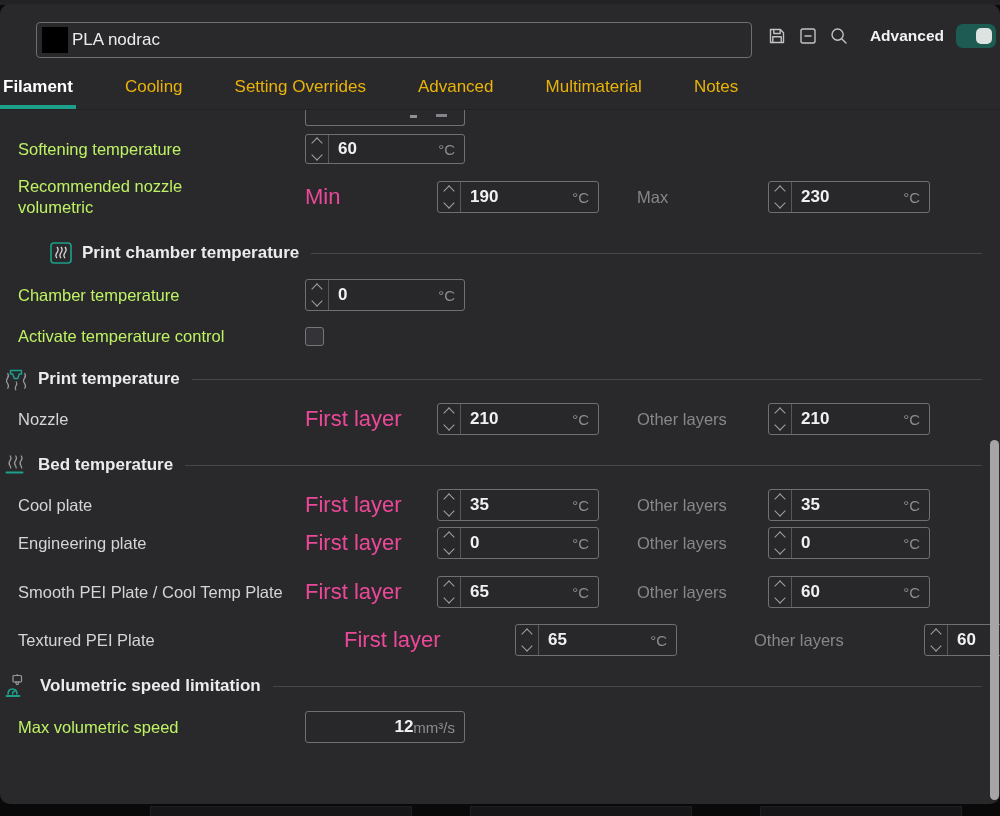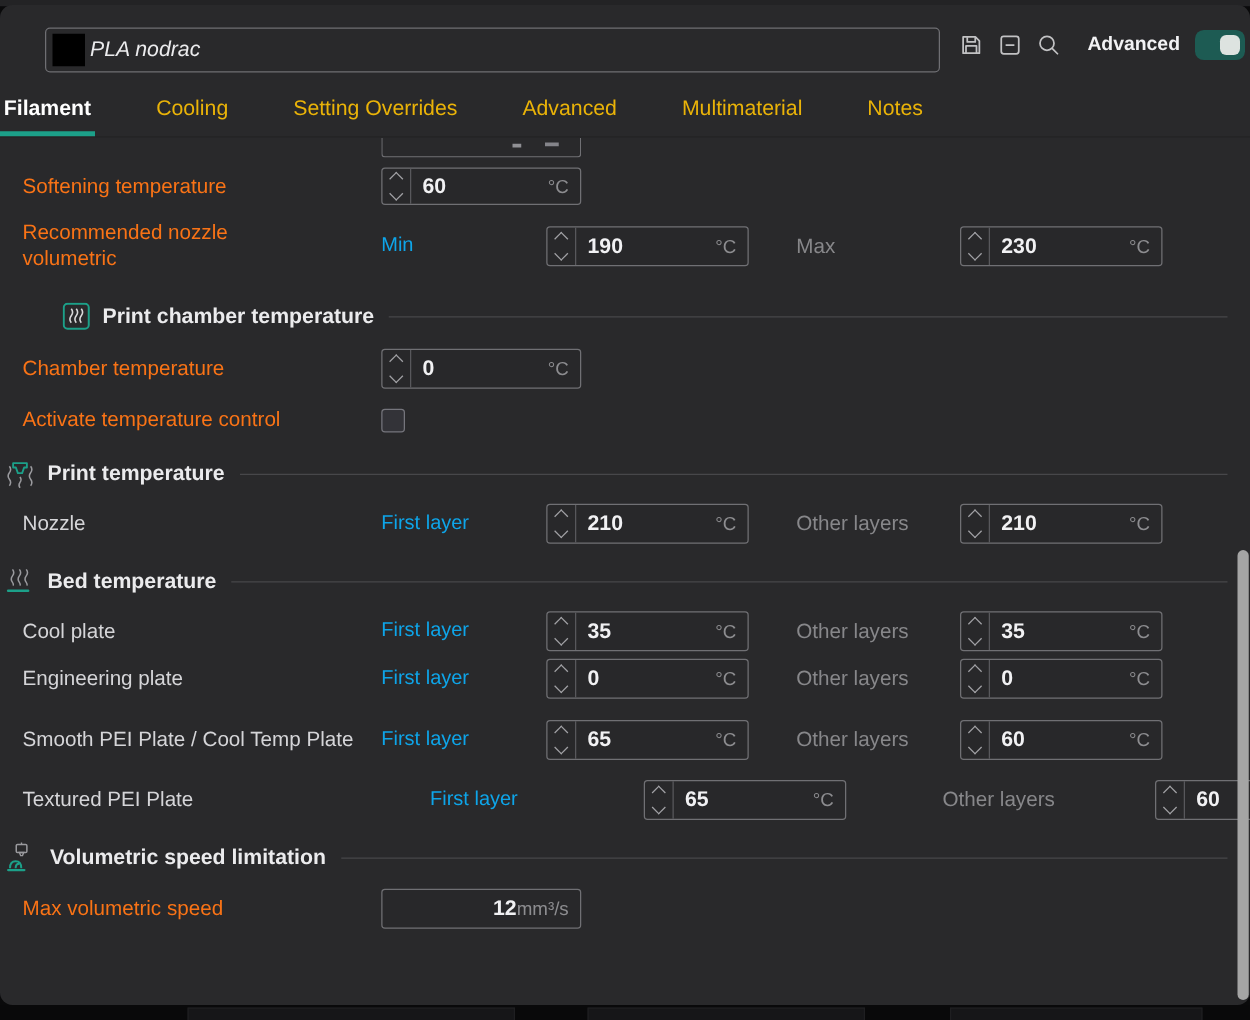--- a/index.html
+++ b/index.html
@@ -20,21 +20,21 @@
   .light.red{background:#ff5f57;}
   .light.gray{background:#8b8b8b;}
   .light.green{background:#28c73f;}
   .wtitle{font-size:15px;font-weight:700;color:#d9d9db;}
 
   
   .headerbar{height:64px;position:relative;}
   .preset{position:absolute;left:36px;top:18px;width:716px;height:36px;border:1px solid #6f6f73;
     border-radius:4px;display:flex;align-items:center;background:#29292b;box-sizing:border-box;}
   .swatch{width:26px;height:26px;background:#000;margin-left:5px;flex:none;}
-  .pname{margin-left:4px;font-size:17px;color:#ececee;font-style:italic;}
+  .pname{margin-left:4px;font-size:17px;color:#ececee;}
   .hicons{position:absolute;right:4px;top:0;height:64px;display:flex;align-items:center;}
   .hicon{width:20px;height:20px;margin-right:11px;display:block;}
   .advanced{font-size:15.5px;font-weight:600;color:#f2f2f4;margin:0 12px 0 10px;}
   .toggle{position:relative;width:40px;height:24px;border-radius:7px;background:#1d5b53;flex:none;}
   .knob{position:absolute;top:4px;right:4px;width:16px;height:16px;border-radius:5px;background:#dde3e0;}
 
   
   .tabbar{height:42px;display:flex;align-items:stretch;gap:46px;
     border-bottom:1px solid #232325;box-sizing:border-box;}
   .tab{display:flex;align-items:center;font-size:17px;color:#eab308;padding:0 3px;
@@ -43,25 +43,25 @@
 
   
   .content{position:relative;height:661px;padding:0 18px;box-sizing:border-box;overflow:hidden;}
 
   .cutoff-input{margin-left:287px;width:160px;height:16px;border:1px solid #707074;border-top:none;
     border-radius:0 0 3px 3px;box-sizing:border-box;position:relative;margin-bottom:8px;}
   .cutoff-input .rem1{position:absolute;left:104px;top:5px;width:7px;height:3px;background:#909094;}
   .cutoff-input .rem2{position:absolute;left:130px;top:4px;width:11px;height:3px;background:#84848a;}
 
   .srow{display:flex;align-items:center;margin-bottom:6px;}
-  .lbl{width:287px;flex:none;font-size:16.5px;color:#f97316;line-height:21px;
+  .lbl{width:287px;flex:none;font-size:16.5px;color:#bef264;line-height:21px;
     padding-right:10px;box-sizing:border-box;}
   .lbl.bright{color:#d5d5d8;}
   .lbl.narrow{padding-right:70px;}
-  .sub{width:132px;flex:none;font-size:16px;color:#0ea5e9;}
+  .sub{width:132px;flex:none;font-size:22px;color:#ec4899;}
   .sub2{width:131px;flex:none;margin-left:38px;font-size:16.5px;color:#87878a;}
 
   .numbox{width:162px;height:32px;flex:none;border:1px solid #707074;border-radius:3px;
     display:flex;align-items:center;background:#28282a;box-sizing:border-box;}
   .numbox.w160{width:160px;}
   .spincol{width:22px;align-self:stretch;flex:none;display:flex;flex-direction:column;
     align-items:center;justify-content:center;gap:4px;border-right:1px solid #58585c;}
   .chev{width:7px;height:7px;border-top:1.6px solid #a2a2a6;border-right:1.6px solid #a2a2a6;display:block;}
   .chev.up{transform:rotate(-45deg);margin-top:2px;}
   .chev.down{transform:rotate(135deg);margin-bottom:2px;}

